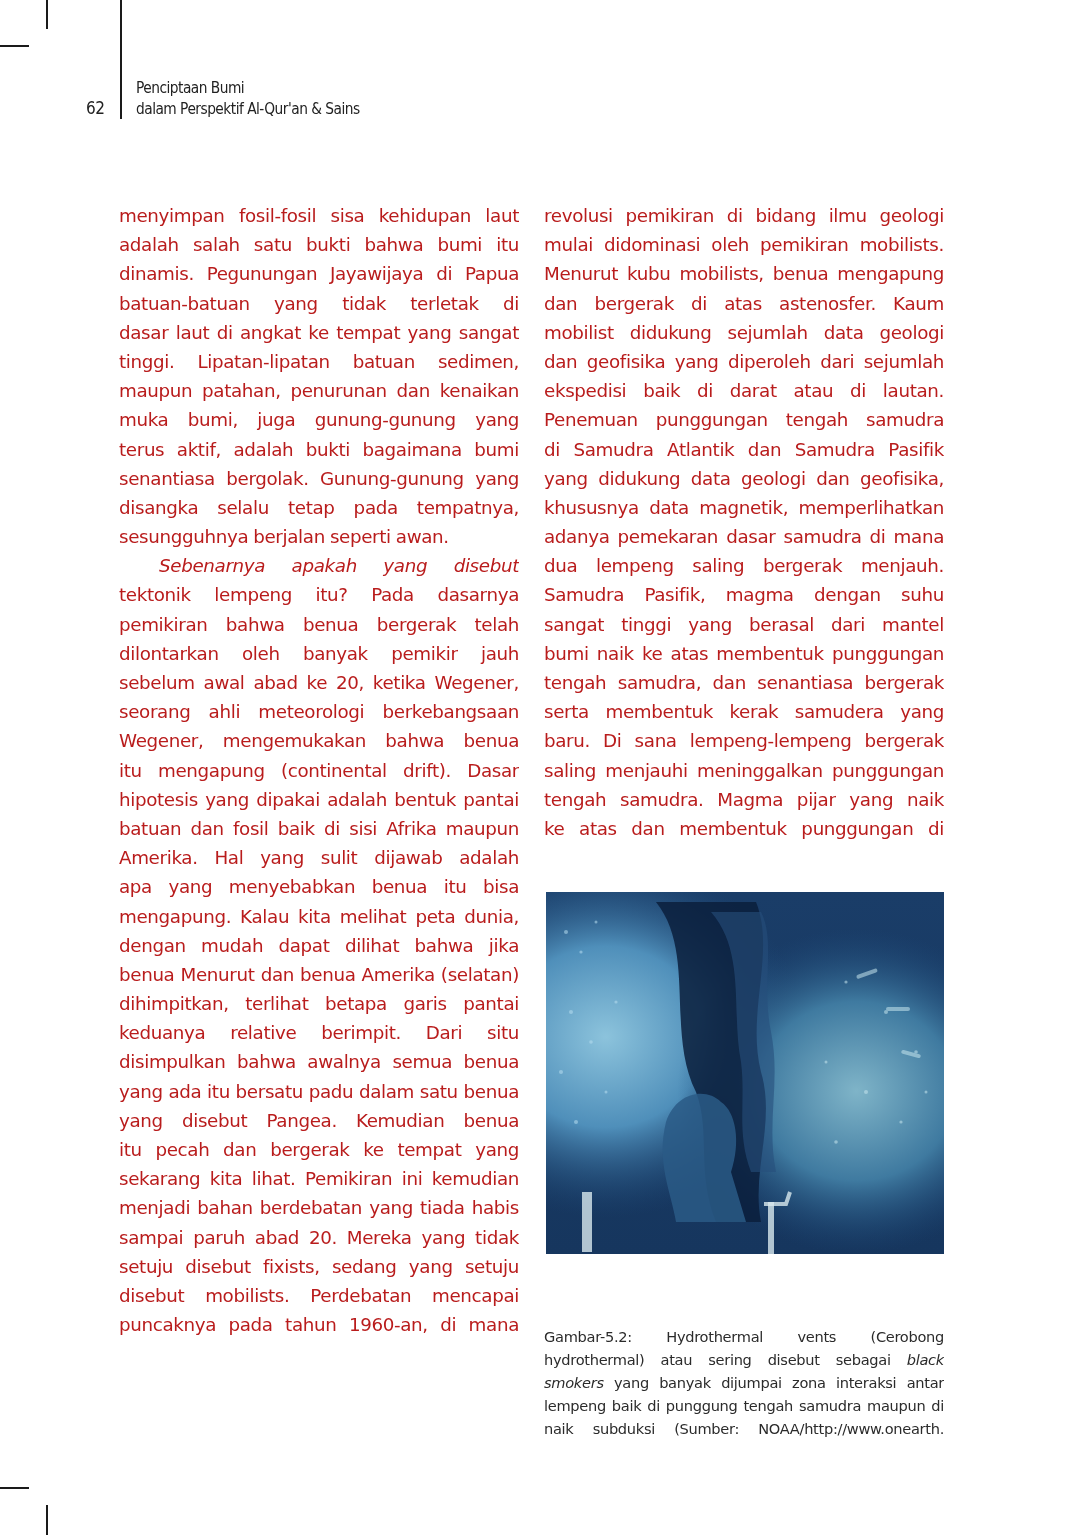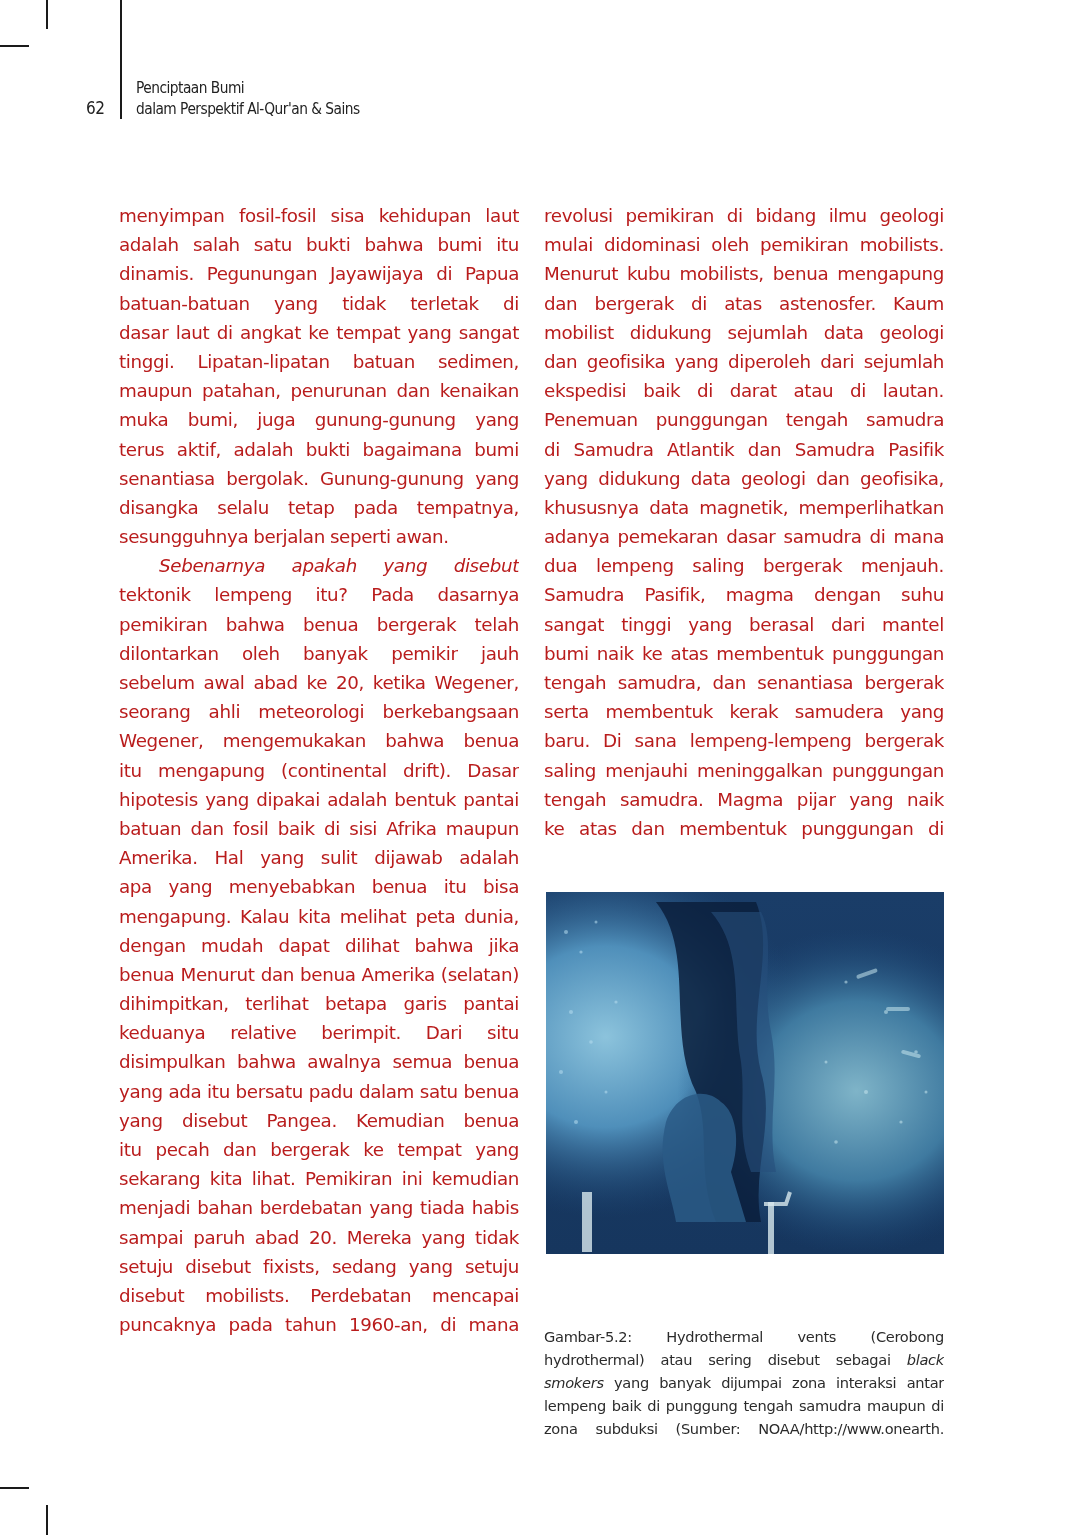--- a/index.html
+++ b/index.html
@@ -263,14 +263,14 @@
     <rect x="222" y="310" width="6" height="52" fill="#d8e8ee" opacity="0.8"></rect>
     <path d="M218 312 L240 312 L244 300" stroke="#d8e8ee" stroke-width="4" fill="none" opacity="0.8"></path>
   </svg>
 </div>
 
 <div class="caption">
   <span class="line">Gambar-5.2:   Hydrothermal   vents   (Cerobong</span>
   <span class="line"><span>hydrothermal)  atau sering disebut sebagai </span><em>black</em></span>
   <span class="line"><em>smokers</em><span> yang banyak dijumpai zona interaksi antar</span></span>
   <span class="line">lempeng baik di punggung tengah samudra maupun di</span>
-  <span class="line">zona subduksi (Sumber: NOAA/http://www.onearth.</span>
+  <span class="line">naik subduksi (Sumber: NOAA/http://www.onearth.</span>
 </div>
 
 </body></html>

